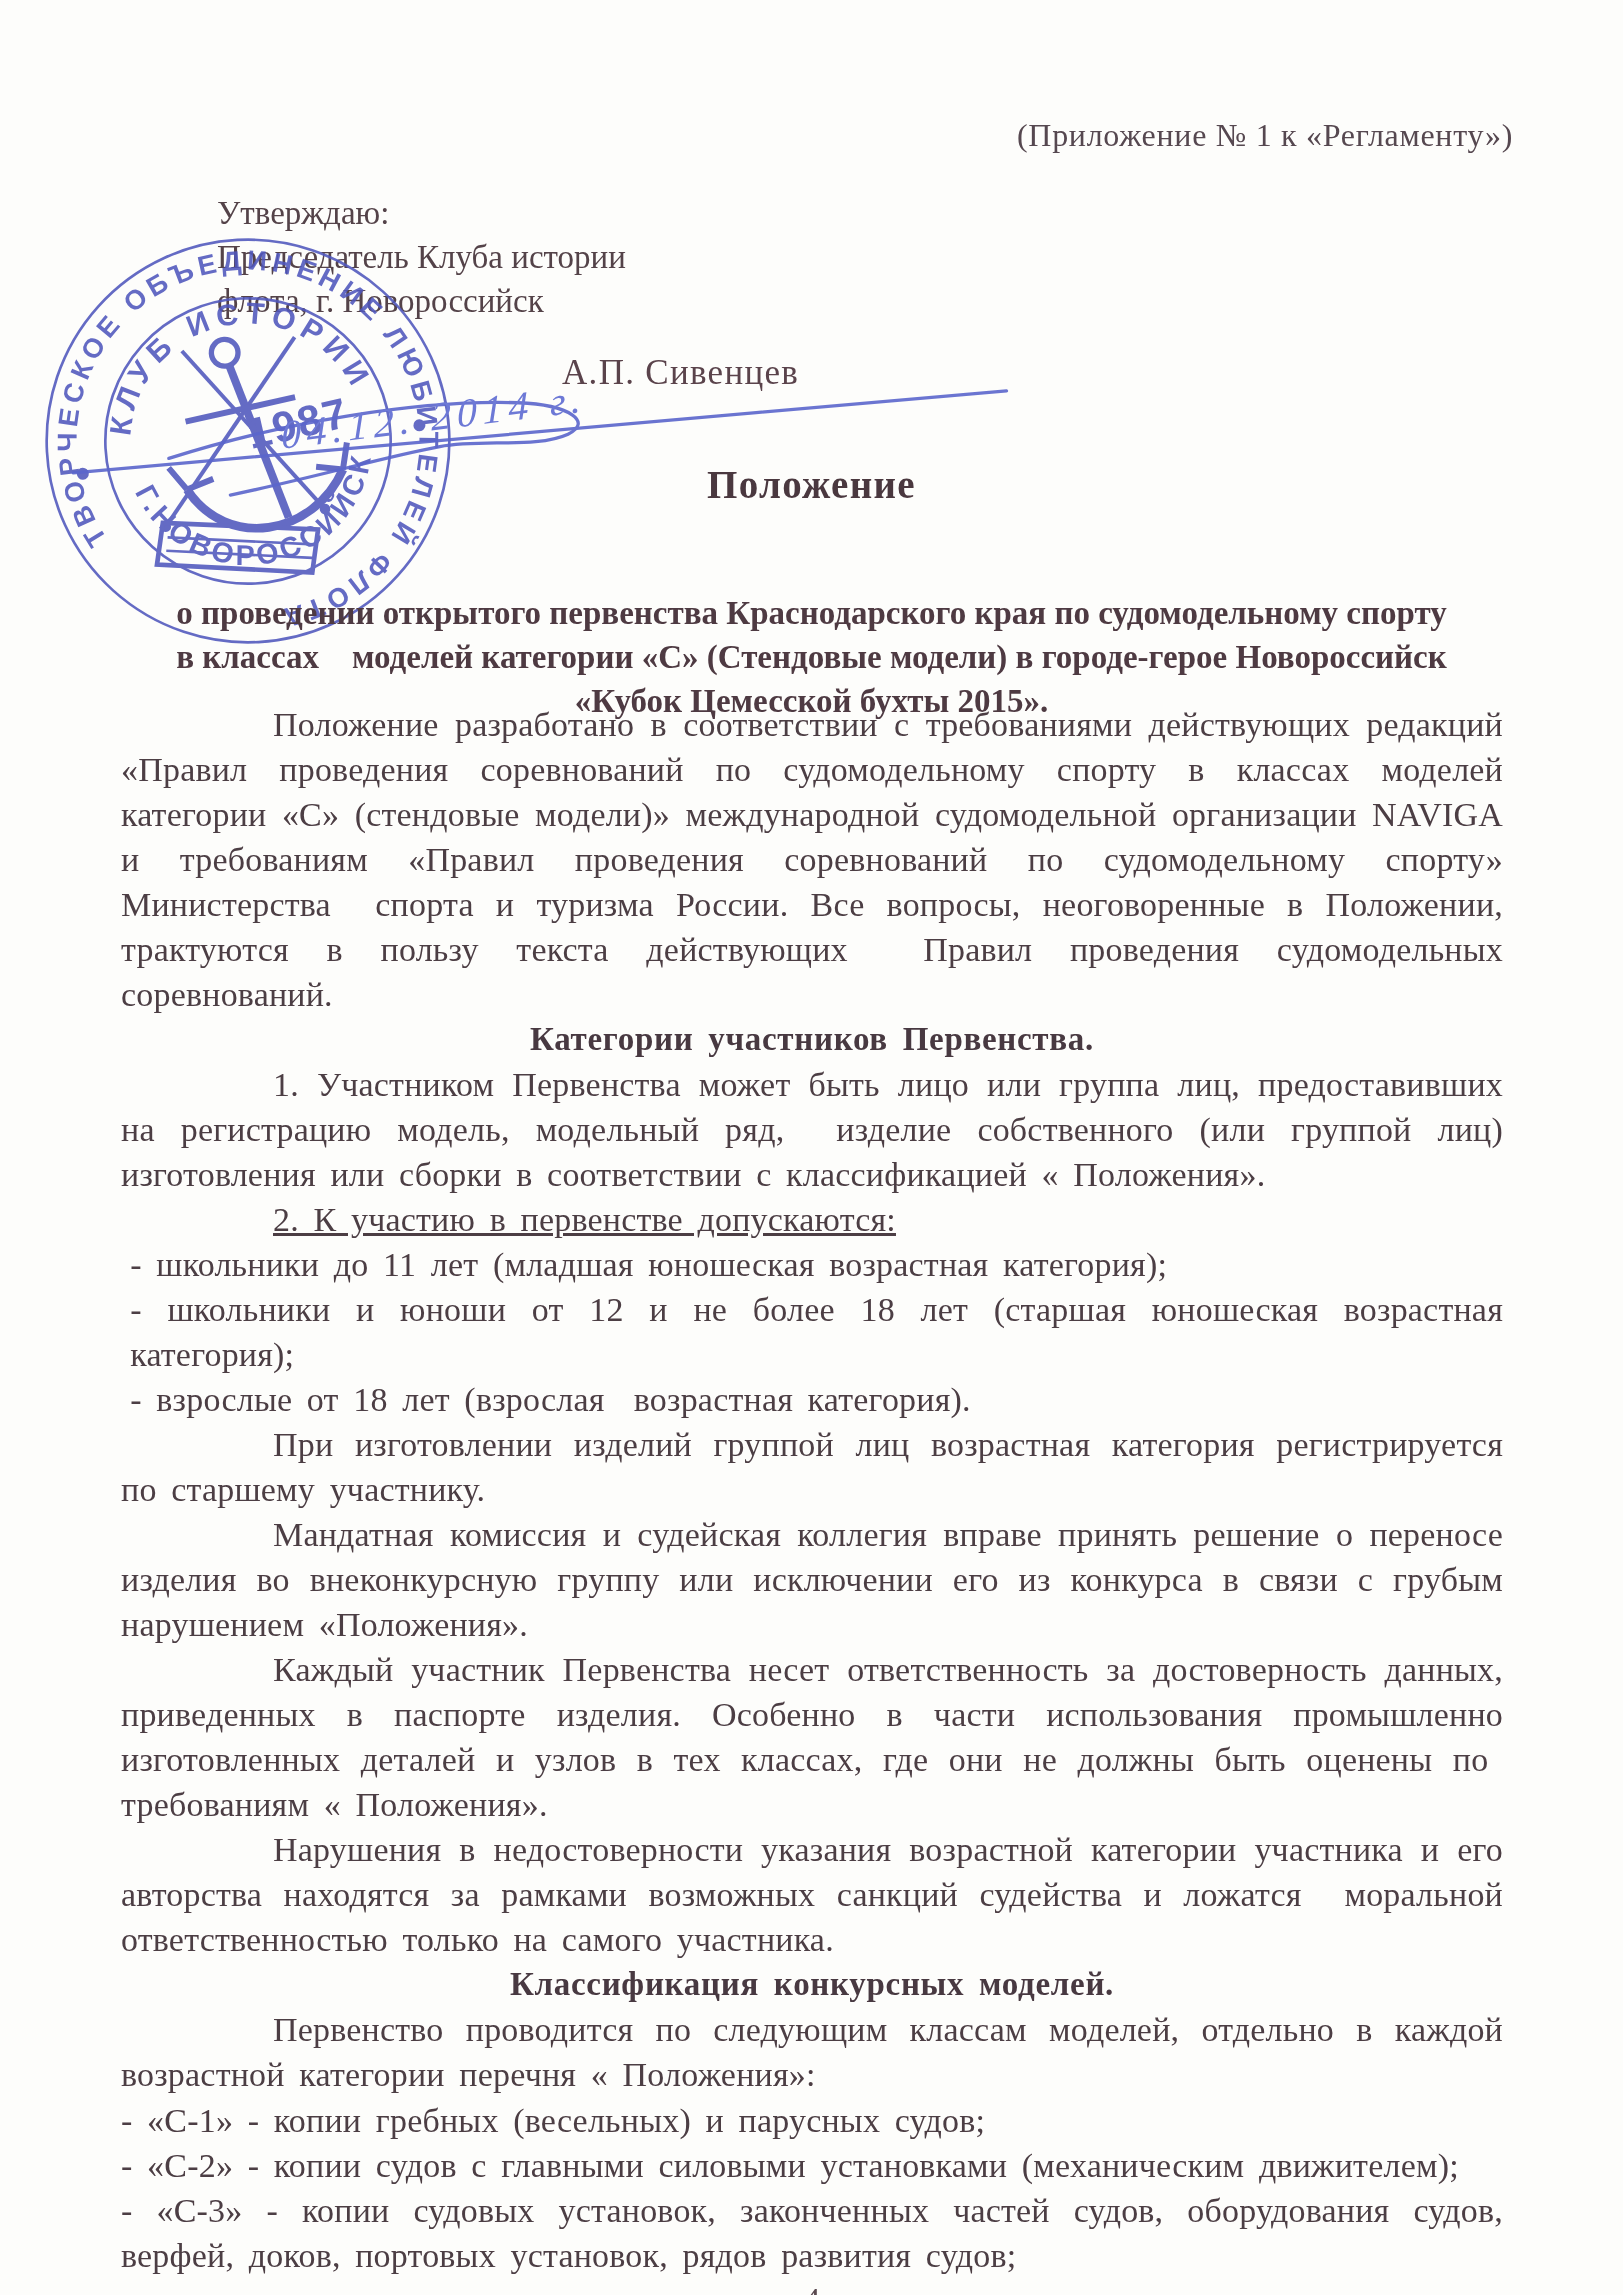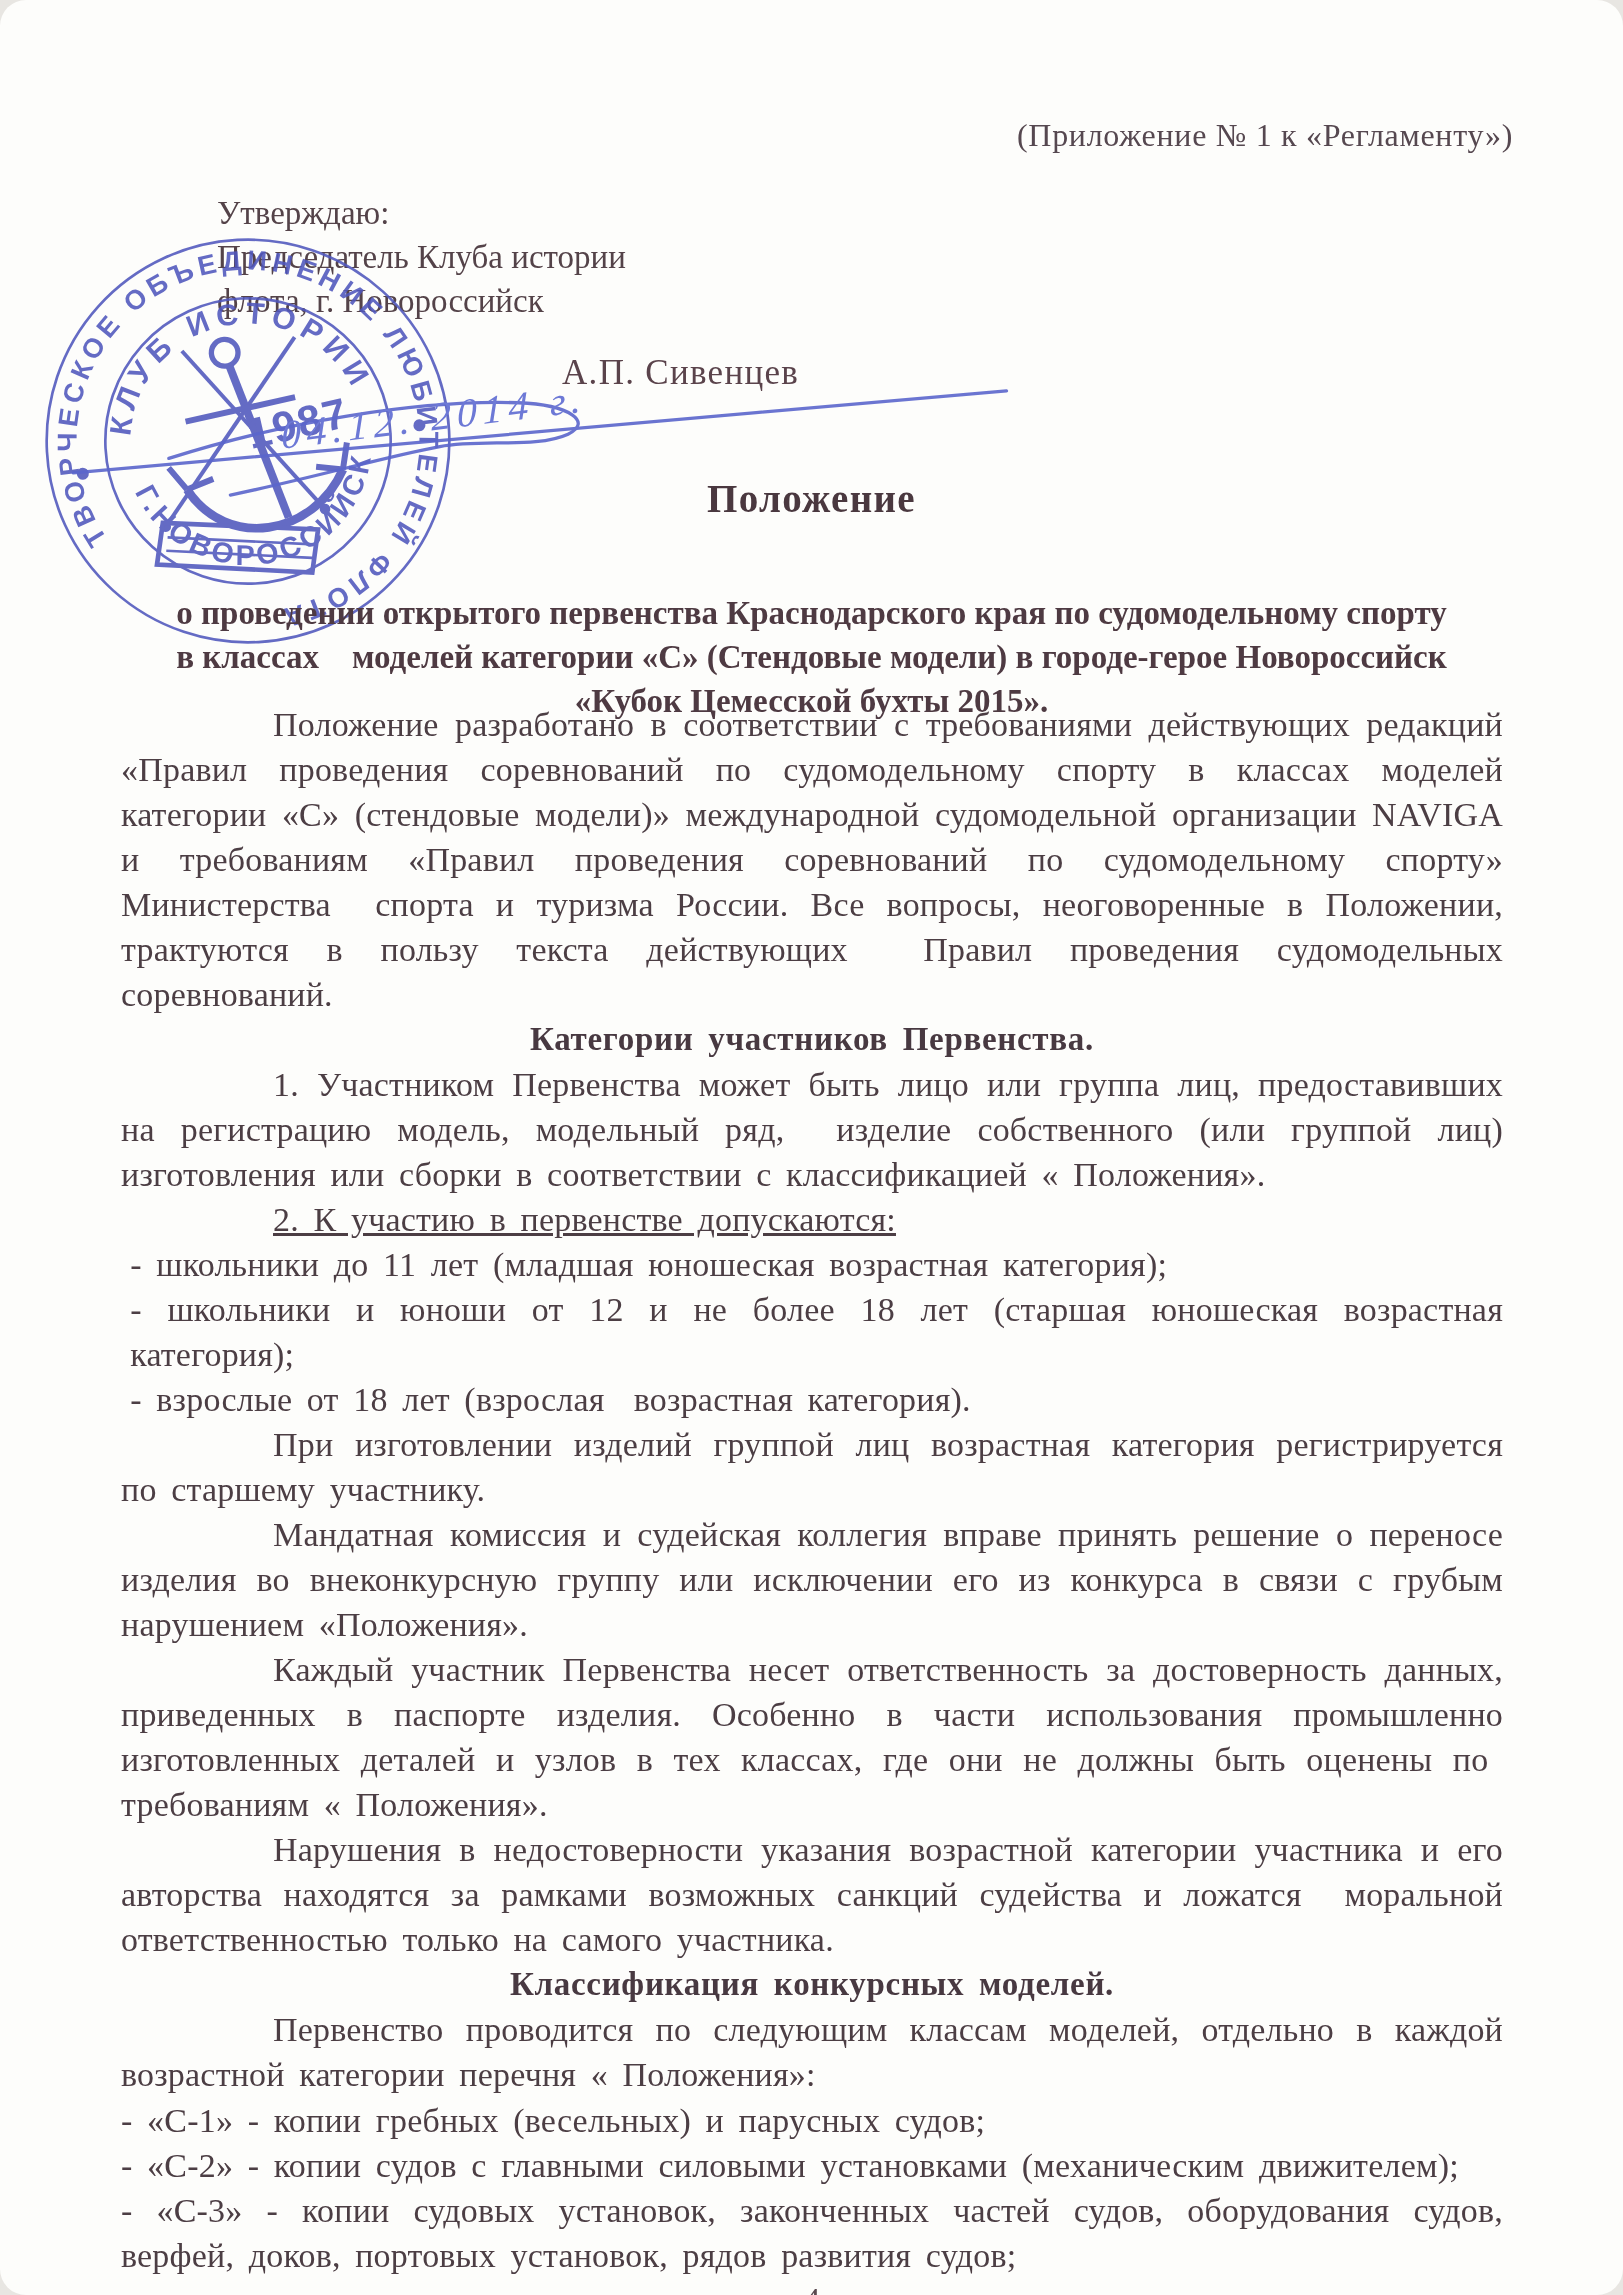--- a/index.html
+++ b/index.html
@@ -4,21 +4,20 @@
 <style>
   html,body{margin:0;padding:0;background:#e8e6e2;}
   .page{
     position:relative;
     width:1623px;height:2295px;
     margin:0 auto;
     background:#fdfdfb;
     overflow:hidden;
     font-family:"Liberation Serif","DejaVu Serif",serif;
     color:#4c3e44;
-    border-radius:26px;
   }
   
   .appendix{
     position:absolute;top:117px;right:110px;
     font-size:32px;color:#564850;letter-spacing:0.7px;
   }
   .approval{
     position:absolute;left:217px;top:191px;
     font-size:33px;line-height:44px;color:#544349;
   }
@@ -31,21 +30,21 @@
     font-size:40px;font-style:italic;
     color:#6d79d6;letter-spacing:5.9px;
     transform:rotate(-7deg) skewX(-6deg);
     white-space:nowrap;
   }
   .sig-layer{position:absolute;left:0;top:0;pointer-events:none;}
   .stamp{position:absolute;left:27.5px;top:221px;opacity:.88;pointer-events:none;}
   .stamp text{font-family:"Liberation Sans","DejaVu Sans",sans-serif;}
   
   .doc-title{
-    position:absolute;top:476px;left:0;width:100%;
+    position:absolute;top:462px;left:0;width:100%;
     text-align:center;font-size:39px;font-weight:bold;
     color:#4a383f;letter-spacing:1.3px;
   }
   .doc-subtitle{
     position:absolute;top:551px;left:0;width:100%;
     text-align:center;font-size:33px;font-weight:bold;
     line-height:44px;color:#4e3a42;margin-top:40px;
   }
   
   .content{

